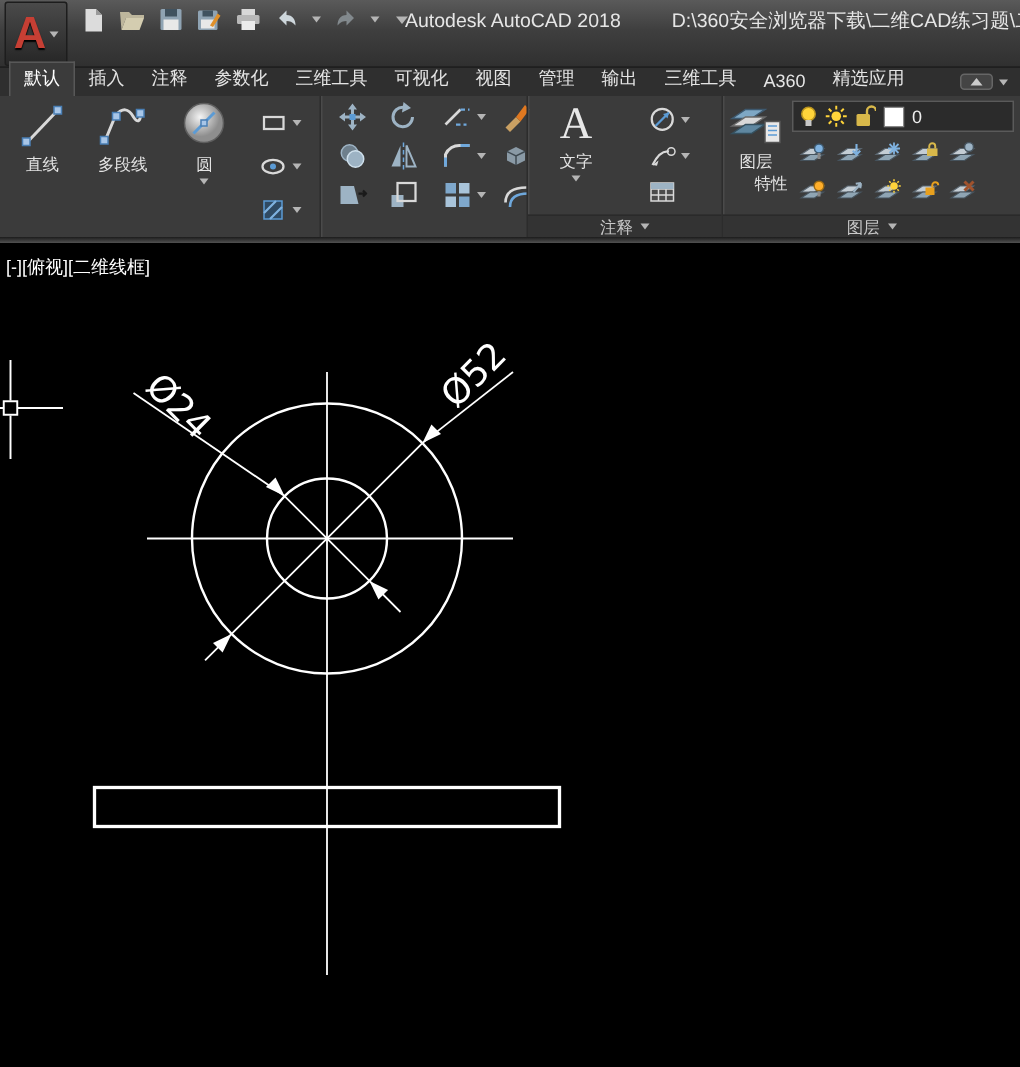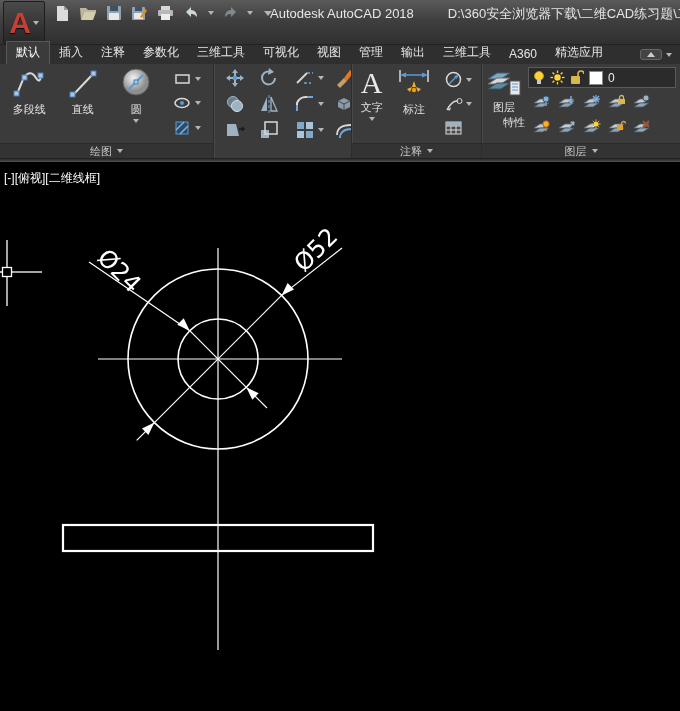--- a/index.html
+++ b/index.html
@@ -146,35 +146,35 @@
         <span class="up"></span>
       </span>
     <span class="dd sm"></span>
   </div>
 
   <div id="ribbon">
 
     <div class="panel" style="width:213px;">
       <div class="pbody" style="justify-content:space-around;padding:0 2px;">
         <div class="bigbtn">
+          <svg width="32" height="34">
+            <line x1="6" y1="28" x2="26" y2="7" stroke="#d9d9d9" stroke-width="2"></line>
+            <rect x="3" y="25" width="5" height="5" fill="#a8c6e8" stroke="#4a7fb5"></rect>
+            <rect x="24" y="4" width="5" height="5" fill="#a8c6e8" stroke="#4a7fb5"></rect>
+          </svg>
+          <span class="lab">直线</span>
+        </div>
+        <div class="bigbtn">
           <svg width="34" height="34">
             <path d="M5 27 L12 10 Q19 2 24 11 Q28 17 29 9" fill="none" stroke="#d9d9d9" stroke-width="2"></path>
             <rect x="2" y="24" width="5" height="5" fill="#a8c6e8" stroke="#4a7fb5"></rect>
             <rect x="10" y="8" width="5" height="5" fill="#a8c6e8" stroke="#4a7fb5"></rect>
             <rect x="26" y="6" width="5" height="5" fill="#a8c6e8" stroke="#4a7fb5"></rect>
           </svg>
           <span class="lab">多段线</span>
-        </div>
-        <div class="bigbtn">
-          <svg width="32" height="34">
-            <line x1="6" y1="28" x2="26" y2="7" stroke="#d9d9d9" stroke-width="2"></line>
-            <rect x="3" y="25" width="5" height="5" fill="#a8c6e8" stroke="#4a7fb5"></rect>
-            <rect x="24" y="4" width="5" height="5" fill="#a8c6e8" stroke="#4a7fb5"></rect>
-          </svg>
-          <span class="lab">直线</span>
         </div>
         <div class="bigbtn">
           <svg width="34" height="34">
             <defs>
                 <radialGradient id="gc" cx="40%" cy="35%">
                   <stop offset="0%" stop-color="#f4f4f4"></stop>
                   <stop offset="100%" stop-color="#8e8e8e"></stop>
                 </radialGradient>
               </defs>
             <circle cx="17" cy="15" r="13" fill="url(#gc)" stroke="#5e5e5e"></circle>
@@ -200,24 +200,20 @@
           </div>
           <div class="smallrow">
             <svg width="18" height="16">
               <rect x="2" y="2" width="12" height="12" fill="#2f4a63" stroke="#5b9bd5"></rect>
               <path d="M2 10 L10 2 M6 14 L14 6" stroke="#7fb2e0" stroke-width="1.5"></path>
             </svg>
               <span class="dd sm"></span>
           </div>
         </div>
       </div>
-      <div class="pfoot">
-        <span>绘图</span>
-          <span class="dd sm"></span>
-      </div>
     </div>
     <div class="vsep"></div>
 
     <div class="panel" style="width:137px;">
       <div class="pbody">
         <div id="modgrid">
           <span class="cell">
             <svg width="20" height="20">
               <path d="M10 1 L13 5 H11 V9 H15 V7 L19 10 L15 13 V11 H11 V15 H13 L10 19 L7 15 H9 V11 H5 V13 L1 10 L5 7 V9 H9 V5 H7 Z" fill="#9db3c4"></path>
               <rect x="8" y="8" width="4" height="4" fill="#5b9bd5"></rect>
@@ -300,36 +296,20 @@
       </div>
     </div>
     <div class="vsep"></div>
 
     <div class="panel" style="width:129px;">
       <div class="pbody" style="justify-content:space-around;padding:0 2px;">
         <div class="bigbtn">
           <span style="font-size:30px;line-height:32px;color:#e8e8e8;font-family:'Liberation Serif','DejaVu Serif',serif;">A</span>
           <span class="lab">文字</span>
           <span class="dd sm"></span>
-        </div>
-        <div class="bigbtn">
-          <svg width="36" height="34">
-            <line x1="4" y1="3" x2="4" y2="15" stroke="#d9d9d9" stroke-width="1.5"></line>
-            <line x1="32" y1="3" x2="32" y2="15" stroke="#d9d9d9" stroke-width="1.5"></line>
-            <line x1="6" y1="8" x2="30" y2="8" stroke="#5b9bd5" stroke-width="1.5"></line>
-            <path d="M4 8 L10 5.5 V10.5 Z" fill="#5b9bd5"></path>
-            <path d="M32 8 L26 5.5 V10.5 Z" fill="#5b9bd5"></path>
-            <g fill="#f2b12d">
-              <path d="M18 14 L20 20 L16 20 Z"></path>
-              <path d="M11 22 L16 20 L14 25 Z"></path>
-              <path d="M25 22 L20 20 L22 25 Z"></path>
-              <circle cx="18" cy="23" r="2.2" fill="#e8a01e"></circle>
-            </g>
-          </svg>
-          <span class="lab">标注</span>
         </div>
         <div class="smallcol">
           <div class="smallrow">
             <svg width="18" height="17">
               <circle cx="8.5" cy="8.5" r="7" fill="none" stroke="#d9d9d9" stroke-width="1.5"></circle>
               <line x1="4" y1="13" x2="13" y2="4" stroke="#5b9bd5" stroke-width="1.5"></line>
               <path d="M13 4 L9 5 L12 8 Z" fill="#5b9bd5"></path>
             </svg>
               <span class="dd sm"></span>
           </div>

